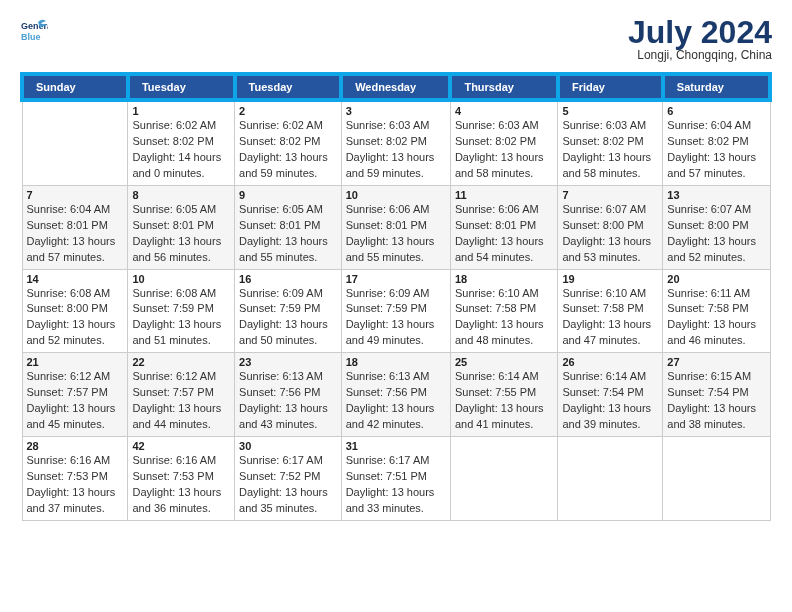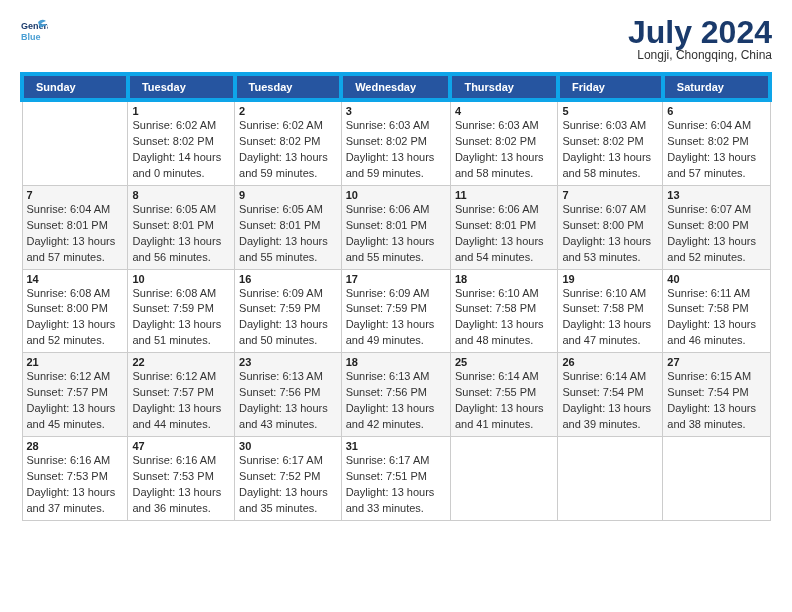--- a/index.html
+++ b/index.html
@@ -253,21 +253,21 @@
 and 48 minutes.</div>
           </td>
           <td>
             <span class="day-number">19</span>
             <div class="day-info" style="white-space: pre-line;">Sunrise: 6:10 AM
 Sunset: 7:58 PM
 Daylight: 13 hours
 and 47 minutes.</div>
           </td>
           <td>
-            <span class="day-number">40</span>
+            <span class="day-number">20</span>
             <div class="day-info" style="white-space: pre-line;">Sunrise: 6:11 AM
 Sunset: 7:58 PM
 Daylight: 13 hours
 and 46 minutes.</div>
           </td>
         </tr>
         <tr>
           <td>
             <span class="day-number">21</span>
             <div class="day-info" style="white-space: pre-line;">Sunrise: 6:12 AM
@@ -320,21 +320,21 @@
         </tr>
         <tr>
           <td>
             <span class="day-number">28</span>
             <div class="day-info" style="white-space: pre-line;">Sunrise: 6:16 AM
 Sunset: 7:53 PM
 Daylight: 13 hours
 and 37 minutes.</div>
           </td>
           <td>
-            <span class="day-number">47</span>
+            <span class="day-number">42</span>
             <div class="day-info" style="white-space: pre-line;">Sunrise: 6:16 AM
 Sunset: 7:53 PM
 Daylight: 13 hours
 and 36 minutes.</div>
           </td>
           <td>
             <span class="day-number">30</span>
             <div class="day-info" style="white-space: pre-line;">Sunrise: 6:17 AM
 Sunset: 7:52 PM
 Daylight: 13 hours

